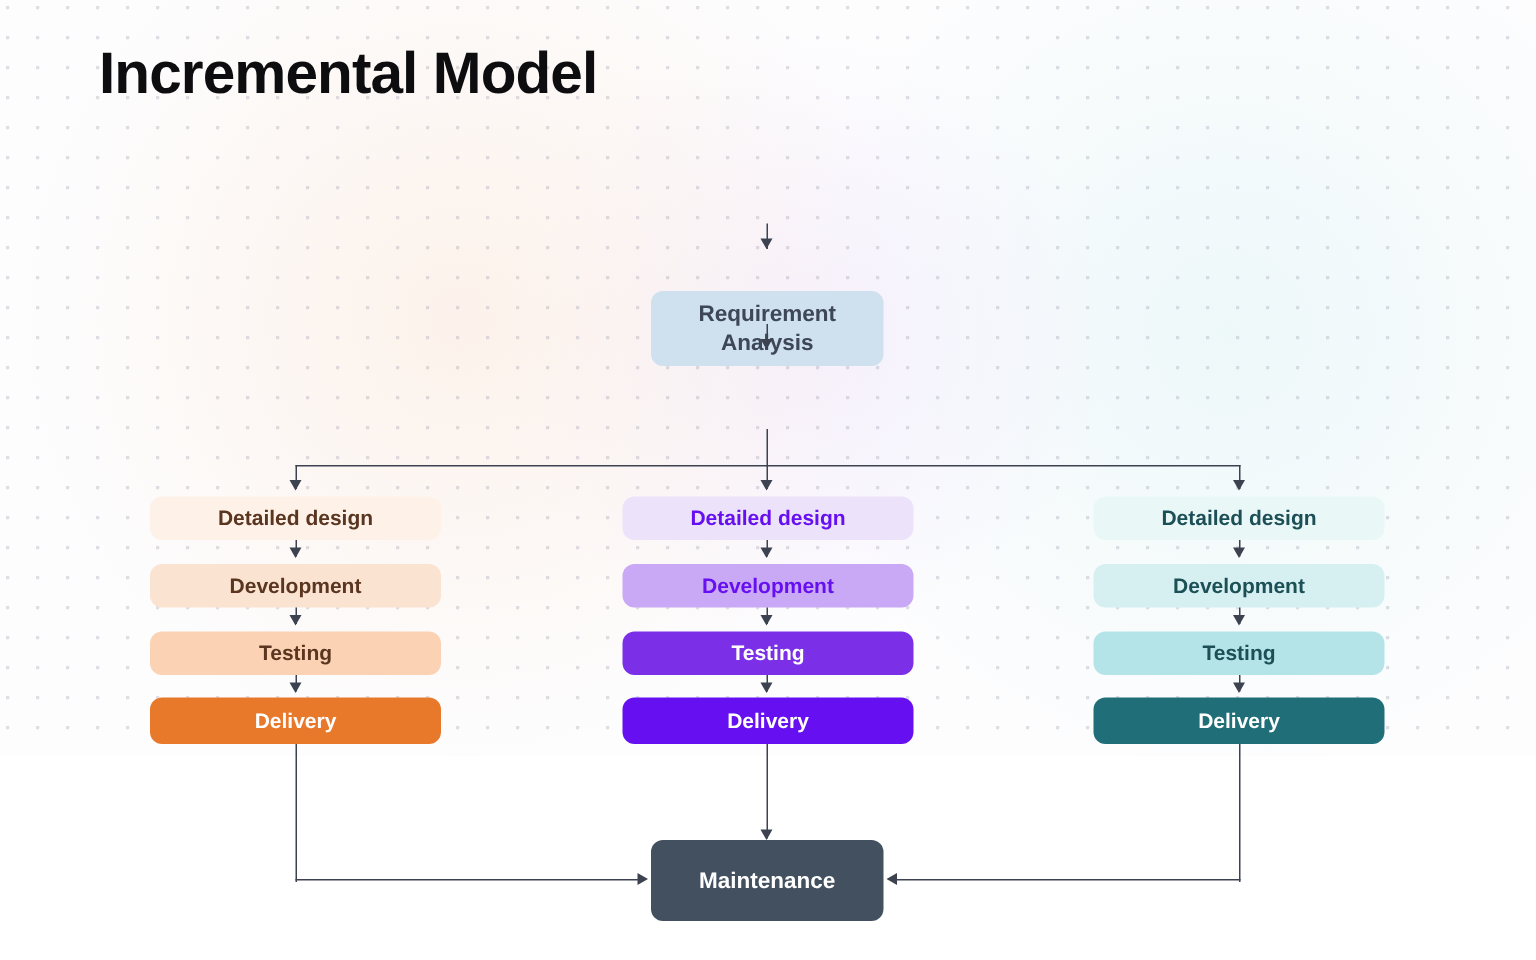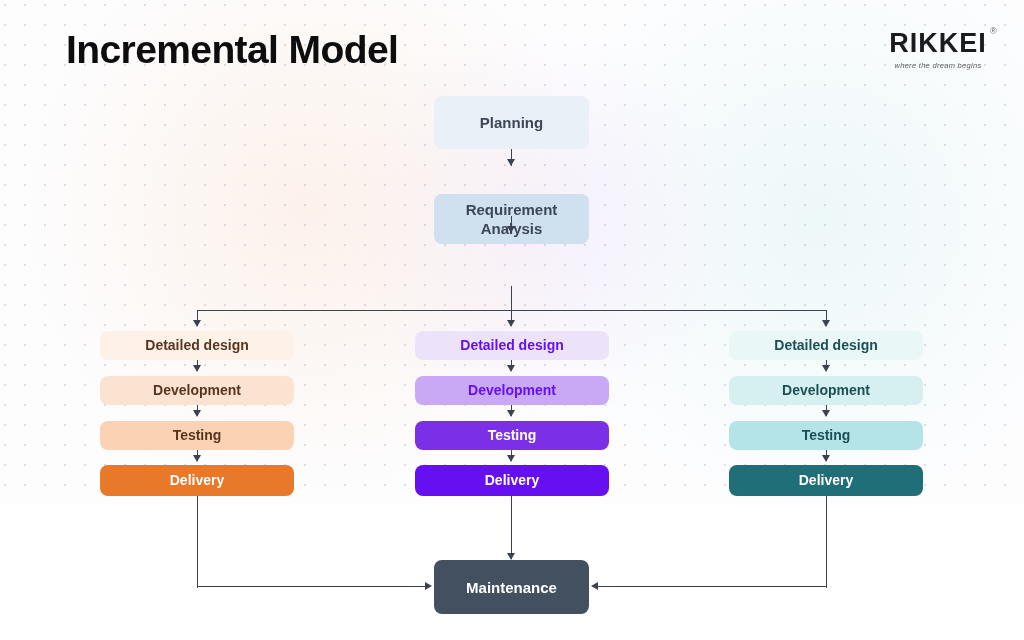--- a/index.html
+++ b/index.html
@@ -126,29 +126,21 @@
     border-right: 7px solid #3d4250;
   }
 </style>
 </head>
 <body>
 
 <div id="canvas">
 
   <div id="title">Incremental Model</div>
 
-  <div id="logo">
-    <div class="mark">
-      <span>RIKKEI</span>
-      <span class="reg">®</span>
-    </div>
-    <div class="tagline">where the dream begins</div>
-  </div>
-
-  <div class="node" style="left: 434px; top: 96px; width: 155px; height: 53px; background-color: rgb(234, 240, 248); color: rgb(61, 71, 88);">Planning</div>
+
 
   <div class="conn v" style="left: 511px; top: 149px; height: 17px; background: rgb(61, 66, 80);"></div>
   <div class="arrow down" style="left: 507px; top: 159px; border-top-color: rgb(61, 66, 80);"></div>
 
   <div class="node" style="left: 434px; top: 166px; width: 155px; height: 50px; background-color: rgb(207, 224, 239); color: rgb(61, 71, 88); margin-top: 28px;">Requirement
 Analysis</div>
 
   <div class="conn v" style="left: 511px; top: 216px; height: 17px; background: rgb(61, 66, 80);"></div>
   <div class="arrow down" style="left: 507px; top: 226px; border-top-color: rgb(61, 66, 80);"></div>
 

